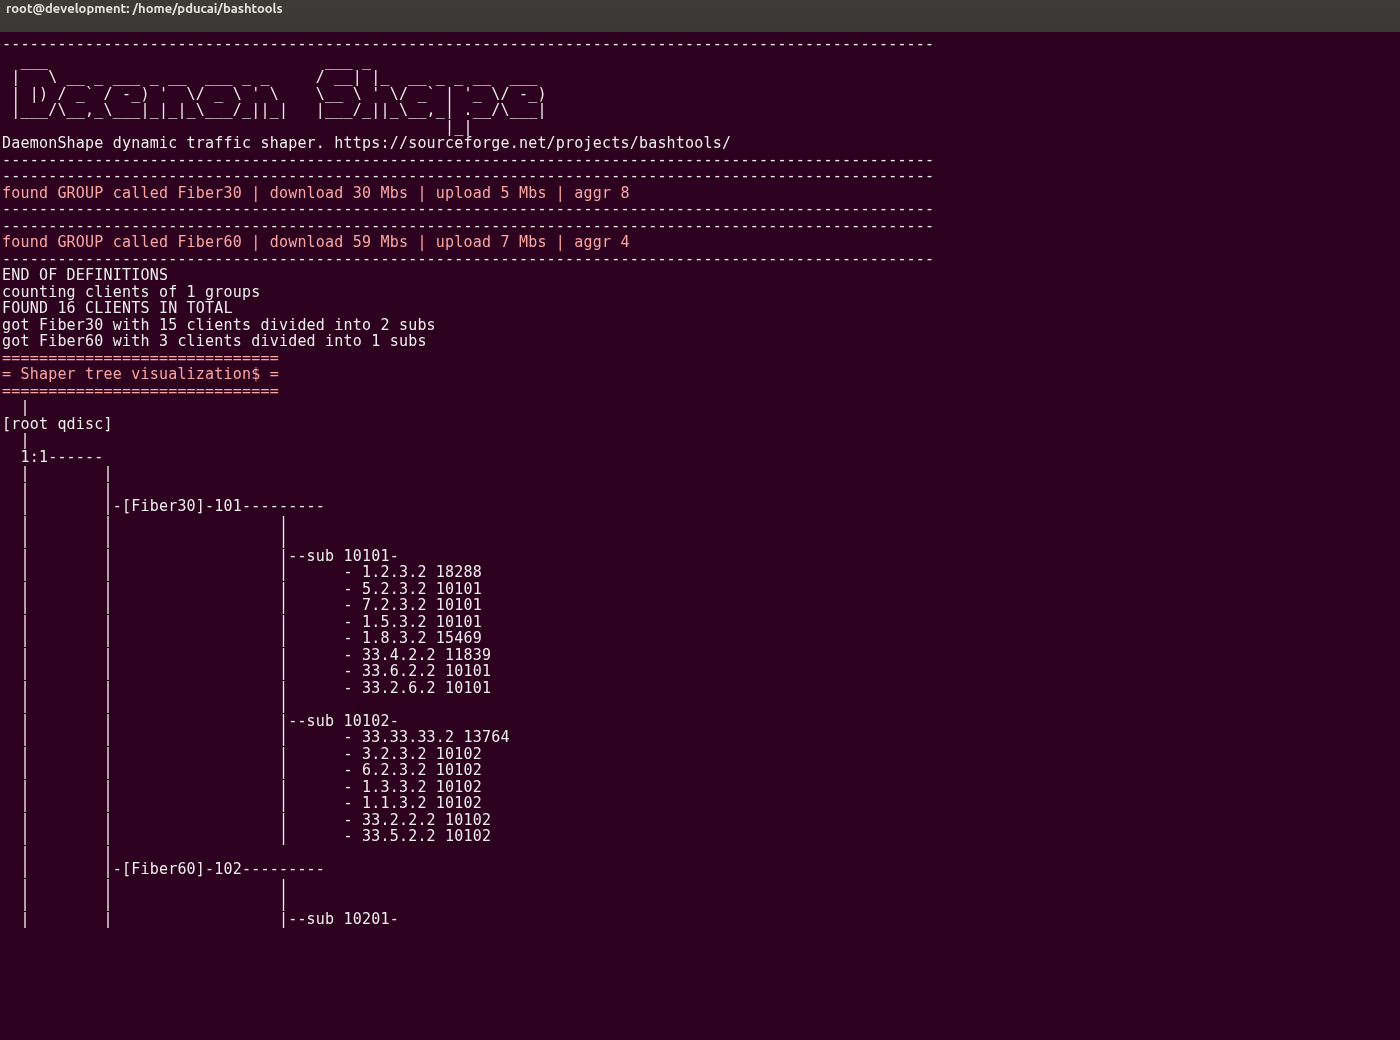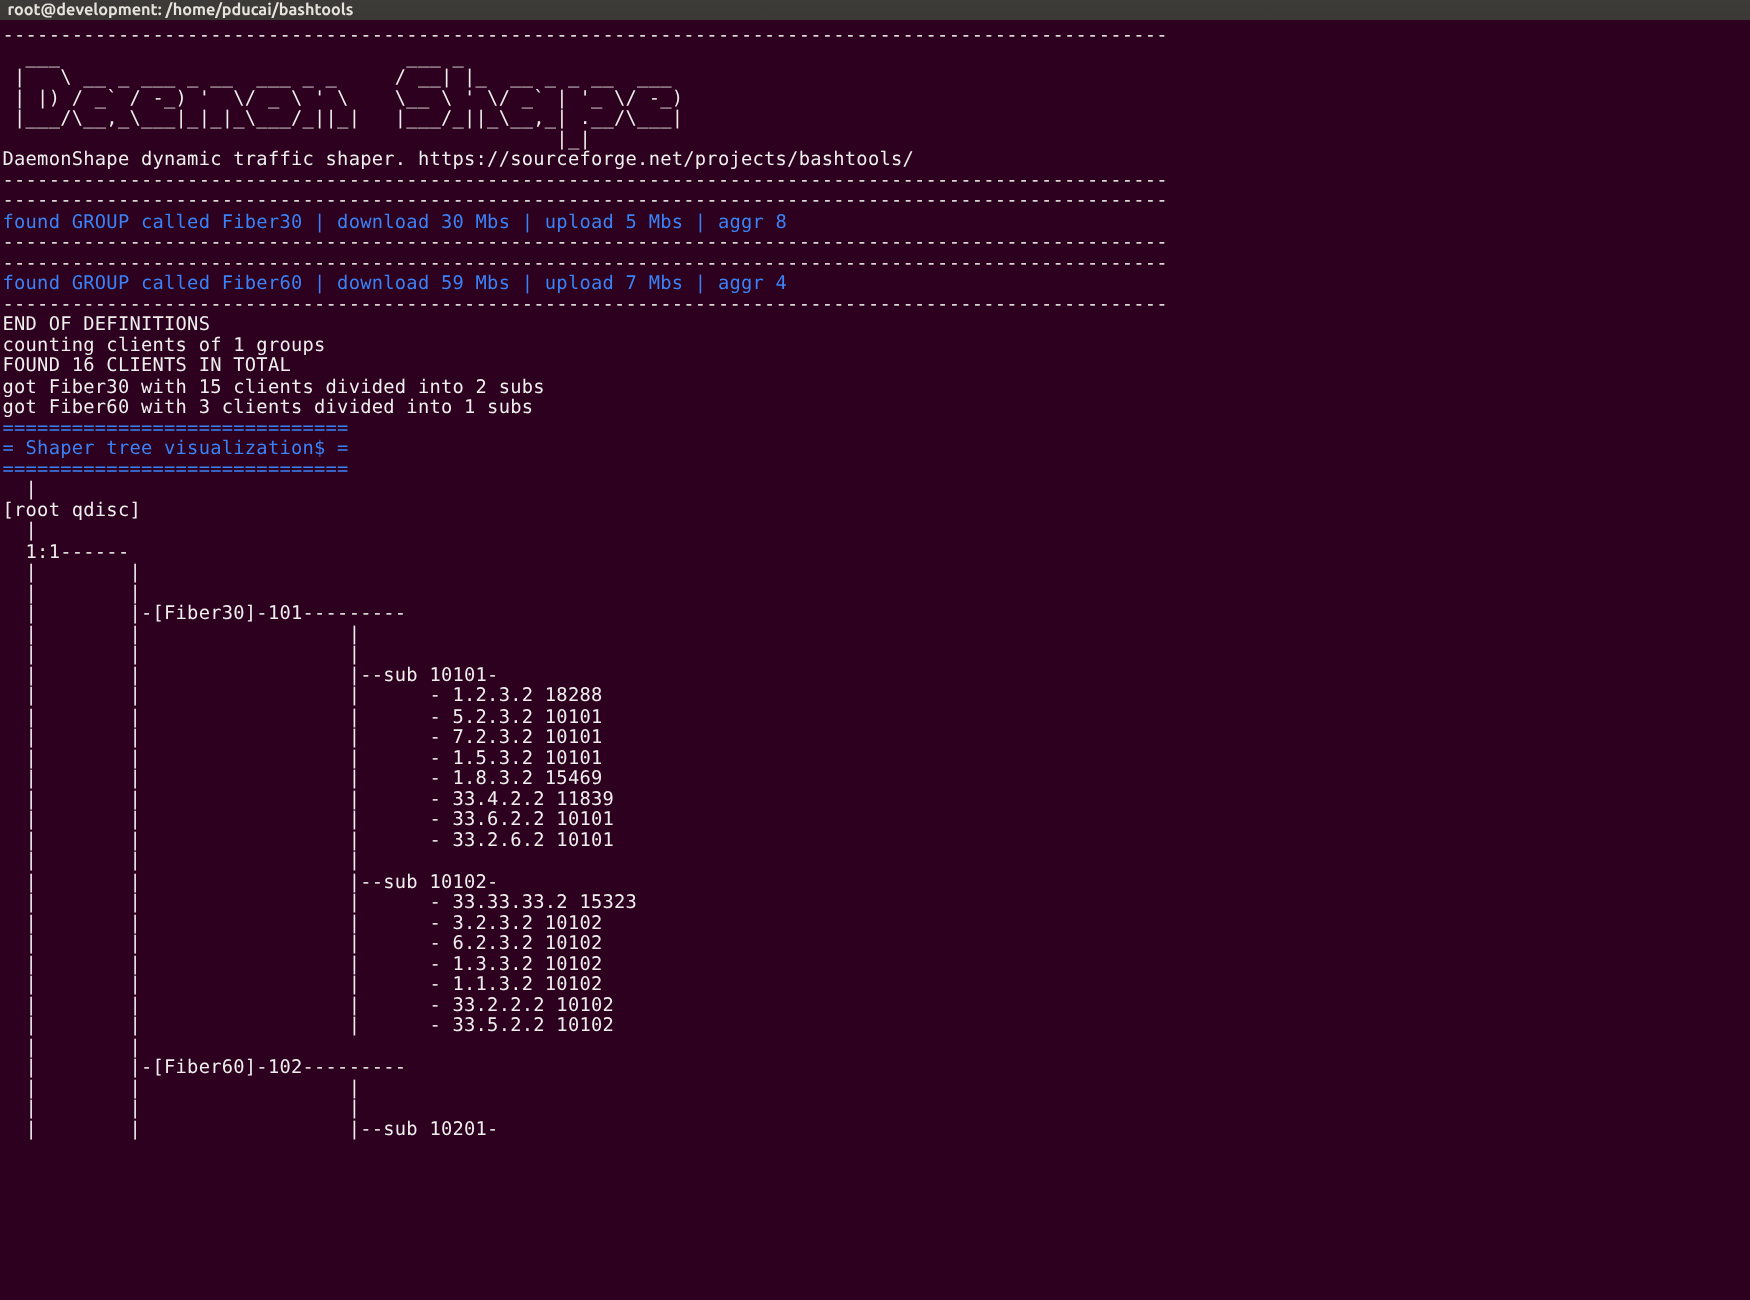--- a/index.html
+++ b/index.html
@@ -13,33 +13,33 @@
     line-height: 16.5px;
     color: #e9e5e2;
     overflow: hidden;
   }
   .titlebar {
     background: linear-gradient(#3c3b37, #3a3935);
     color: #e6e3dc;
     font-family: "Ubuntu", "DejaVu Sans", sans-serif;
     font-size: 13px;
     font-weight: bold;
-    height: 16px;
+    height: 32px;
     line-height: 16px;
     padding: 0 6px;
     white-space: nowrap;
     overflow: hidden;
   }
   pre.term {
     margin: 0;
     padding: 4px 2px 0 2px;
     white-space: pre;
     letter-spacing: 0.2px;
   }
-  .grn { color: #3b82f6; }
+  .grn { color: #fca5a5; }
   .wht { color: #eeeeec; }
 </style>
 </head>
 <body>
 
 <div class="titlebar">root@development: /home/pducai/bashtools</div>
 
 <pre class="term"><span class="wht">-----------------------------------------------------------------------------------------------------</span>
 <span class="wht">  ___                              ___ _                    </span>
 <span class="wht"> |   \ __ _ ___ _ __  ___ _ _     / __| |_  __ _ _ __  ___  </span>
@@ -75,21 +75,21 @@
 <span class="wht">  |        |                  |      - 1.2.3.2 18288</span>
 <span class="wht">  |        |                  |      - 5.2.3.2 10101</span>
 <span class="wht">  |        |                  |      - 7.2.3.2 10101</span>
 <span class="wht">  |        |                  |      - 1.5.3.2 10101</span>
 <span class="wht">  |        |                  |      - 1.8.3.2 15469</span>
 <span class="wht">  |        |                  |      - 33.4.2.2 11839</span>
 <span class="wht">  |        |                  |      - 33.6.2.2 10101</span>
 <span class="wht">  |        |                  |      - 33.2.6.2 10101</span>
 <span class="wht">  |        |                  |</span>
 <span class="wht">  |        |                  |--sub 10102-</span>
-<span class="wht">  |        |                  |      - 33.33.33.2 15323</span>
+<span class="wht">  |        |                  |      - 33.33.33.2 13764</span>
 <span class="wht">  |        |                  |      - 3.2.3.2 10102</span>
 <span class="wht">  |        |                  |      - 6.2.3.2 10102</span>
 <span class="wht">  |        |                  |      - 1.3.3.2 10102</span>
 <span class="wht">  |        |                  |      - 1.1.3.2 10102</span>
 <span class="wht">  |        |                  |      - 33.2.2.2 10102</span>
 <span class="wht">  |        |                  |      - 33.5.2.2 10102</span>
 <span class="wht">  |        |</span>
 <span class="wht">  |        |-[Fiber60]-102---------</span>
 <span class="wht">  |        |                  |</span>
 <span class="wht">  |        |                  |</span>

